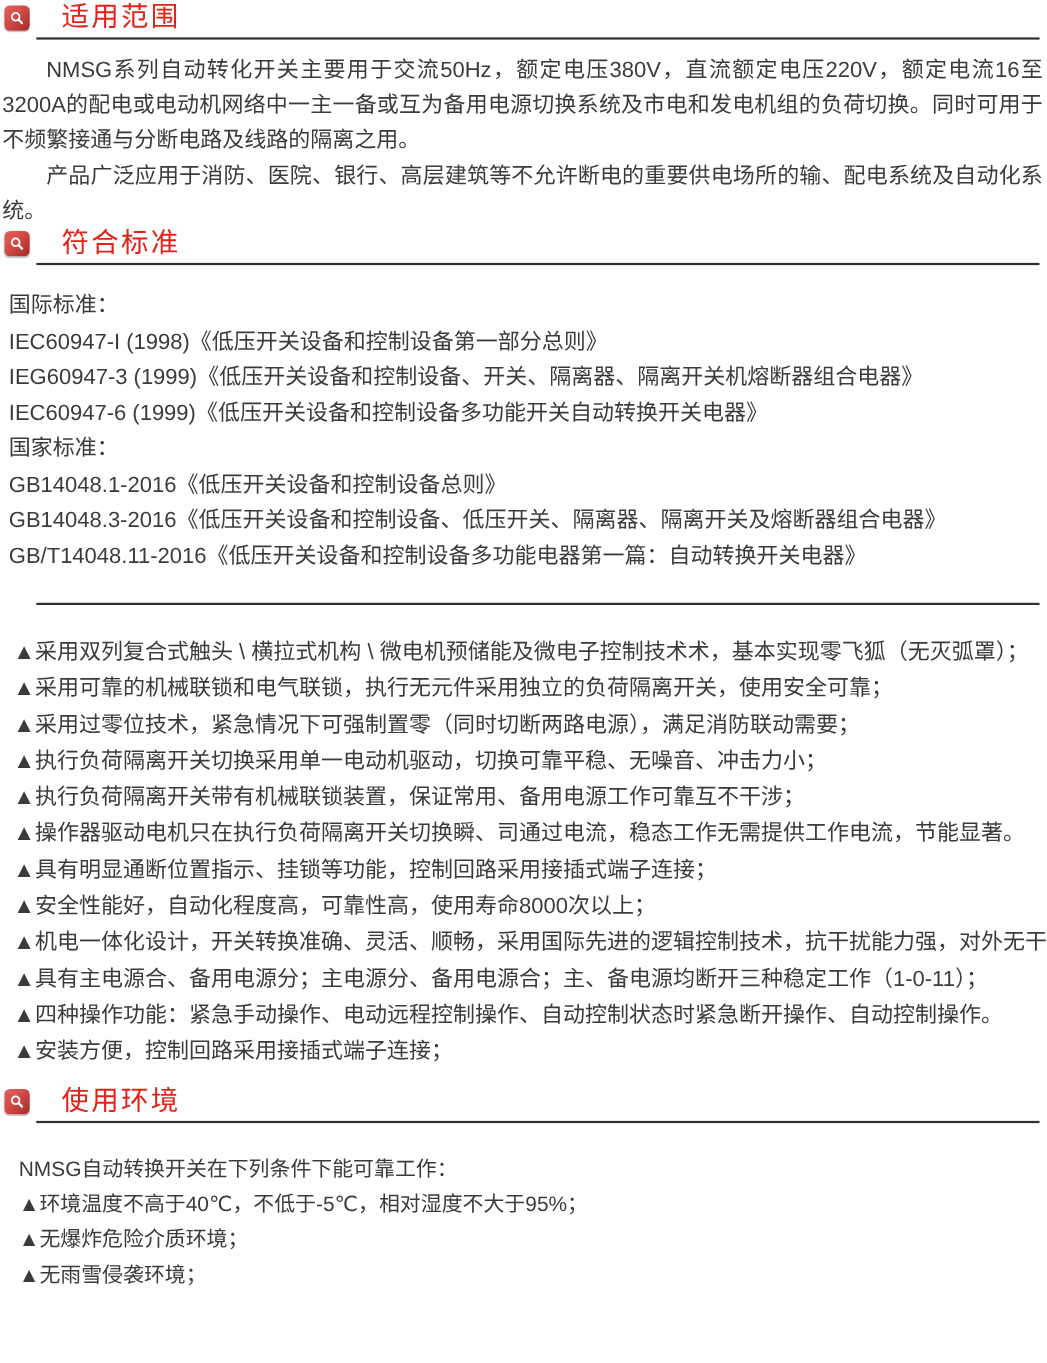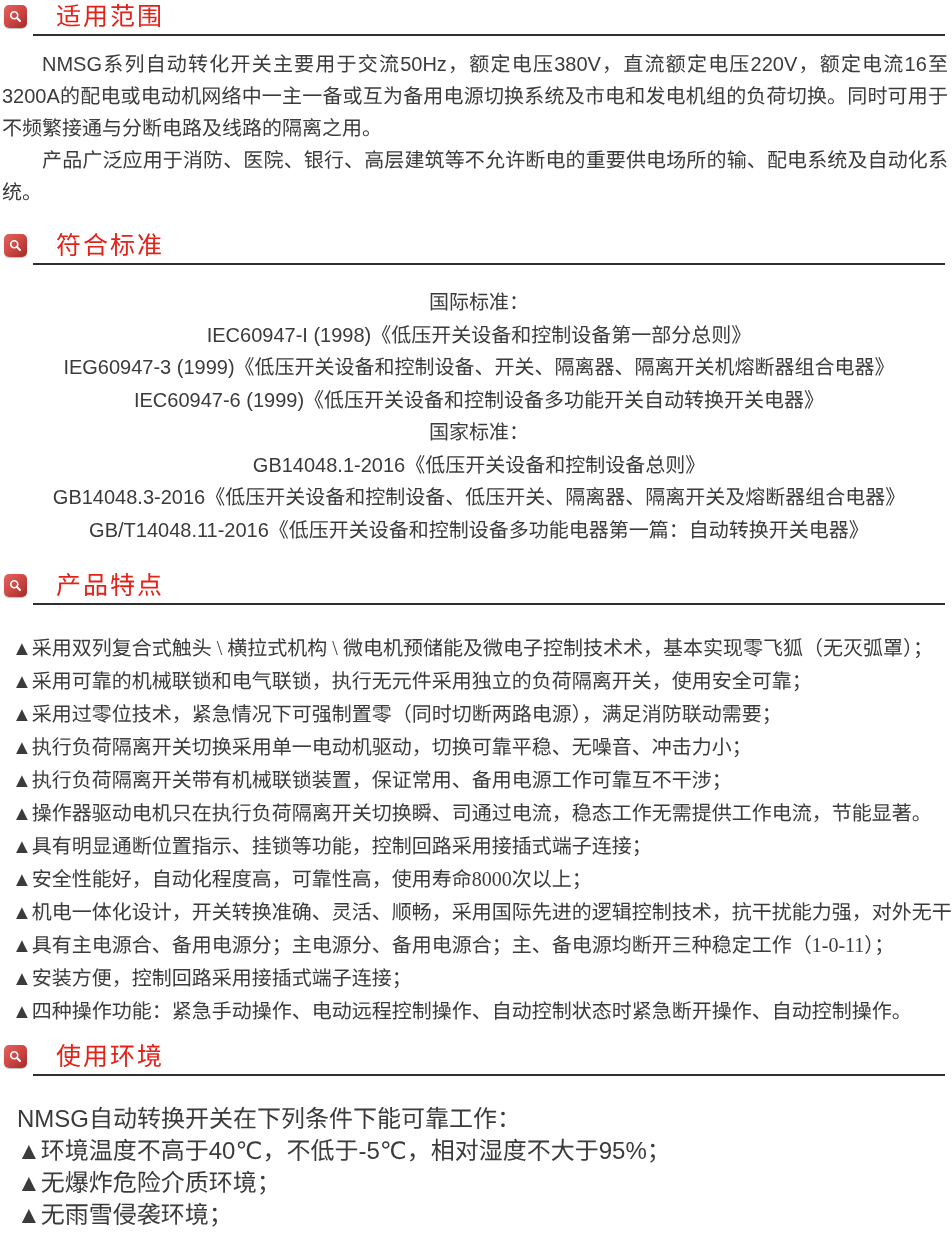--- a/index.html
+++ b/index.html
@@ -30,35 +30,35 @@
     color:var(--accent);
     font-size:25px;font-weight:500;letter-spacing:2px;line-height:27px;
   }
   .rule{height:0;border-bottom:2px solid var(--rule);margin:4px 5px 0 33px;}
 
   
   .scope-body{margin-top:12px;padding:0 2px;}
   .para{font-size:20px;line-height:32px;text-indent:2em;text-align:justify;}
 
   
-  .sec-standards{margin-top:24px;text-align:center;}
+  .sec-standards{}
   .sec-features{margin-top:26px;}
   .sec-environment{margin-top:15px;}
 
   
   .std-list{margin-top:21px;padding-left:8px;}
   .std-line{font-size:20px;line-height:32.5px;white-space:nowrap;}
 
   
   .feat-list{margin-top:27px;padding-left:12px;}
-  .feat-line{font-size:20px;line-height:33px;white-space:nowrap;font-family:Liberation Serif, serif;}
+  .feat-line{font-size:20px;line-height:33px;white-space:nowrap;}
 
   
   .env-body{margin-top:27px;padding-left:17px;}
-  .env-line{font-size:24px;line-height:32px;white-space:nowrap;}
+  .env-line{font-size:19px;line-height:32px;white-space:nowrap;}
 </style>
 </head>
 <body>
 
 <div class="page">
 
   <section class="sec-scope">
     <div class="hdr">
       <span class="sq-icon">
         <svg width="15" height="15" viewBox="0 0 24 24">
@@ -92,43 +92,34 @@
       <div class="std-line">IEG60947-3 (1999)《低压开关设备和控制设备、开关、隔离器、隔离开关机熔断器组合电器》</div>
       <div class="std-line">IEC60947-6 (1999)《低压开关设备和控制设备多功能开关自动转换开关电器》</div>
       <div class="std-line">国家标准：</div>
       <div class="std-line">GB14048.1-2016《低压开关设备和控制设备总则》</div>
       <div class="std-line">GB14048.3-2016《低压开关设备和控制设备、低压开关、隔离器、隔离开关及熔断器组合电器》</div>
       <div class="std-line">GB/T14048.11-2016《低压开关设备和控制设备多功能电器第一篇：自动转换开关电器》</div>
     </div>
   </section>
 
   <section class="sec-features">
-    <div class="hdr">
-      <span class="sq-icon">
-        <svg width="15" height="15" viewBox="0 0 24 24">
-          <circle cx="10" cy="10" r="5.6" fill="none" stroke="#ffffff" stroke-width="2.6"></circle>
-          <line x1="14.4" y1="14.4" x2="19.2" y2="19.2" stroke="#ffffff" stroke-width="3.2" stroke-linecap="round"></line>
-        </svg>
-      </span>
-      <h2 class="sec-title">产品特点</h2>
-    </div>
     <div class="rule"></div>
     <div class="feat-list">
       <div class="feat-line">▲采用双列复合式触头 \ 横拉式机构 \ 微电机预储能及微电子控制技术术，基本实现零飞狐（无灭弧罩）；</div>
       <div class="feat-line">▲采用可靠的机械联锁和电气联锁，执行无元件采用独立的负荷隔离开关，使用安全可靠；</div>
       <div class="feat-line">▲采用过零位技术，紧急情况下可强制置零（同时切断两路电源），满足消防联动需要；</div>
       <div class="feat-line">▲执行负荷隔离开关切换采用单一电动机驱动，切换可靠平稳、无噪音、冲击力小；</div>
       <div class="feat-line">▲执行负荷隔离开关带有机械联锁装置，保证常用、备用电源工作可靠互不干涉；</div>
       <div class="feat-line">▲操作器驱动电机只在执行负荷隔离开关切换瞬、司通过电流，稳态工作无需提供工作电流，节能显著。</div>
       <div class="feat-line">▲具有明显通断位置指示、挂锁等功能，控制回路采用接插式端子连接；</div>
       <div class="feat-line">▲安全性能好，自动化程度高，可靠性高，使用寿命8000次以上；</div>
       <div class="feat-line">▲机电一体化设计，开关转换准确、灵活、顺畅，采用国际先进的逻辑控制技术，抗干扰能力强，对外无干扰</div>
       <div class="feat-line">▲具有主电源合、备用电源分；主电源分、备用电源合；主、备电源均断开三种稳定工作（1-0-11）；</div>
+      <div class="feat-line">▲四种操作功能：紧急手动操作、电动远程控制操作、自动控制状态时紧急断开操作、自动控制操作。</div>
       <div class="feat-line">▲安装方便，控制回路采用接插式端子连接；</div>
-      <div class="feat-line">▲四种操作功能：紧急手动操作、电动远程控制操作、自动控制状态时紧急断开操作、自动控制操作。</div>
     </div>
   </section>
 
   <section class="sec-environment">
     <div class="hdr">
       <span class="sq-icon">
         <svg width="15" height="15" viewBox="0 0 24 24">
           <circle cx="10" cy="10" r="5.6" fill="none" stroke="#ffffff" stroke-width="2.6"></circle>
           <line x1="14.4" y1="14.4" x2="19.2" y2="19.2" stroke="#ffffff" stroke-width="3.2" stroke-linecap="round"></line>
         </svg>

